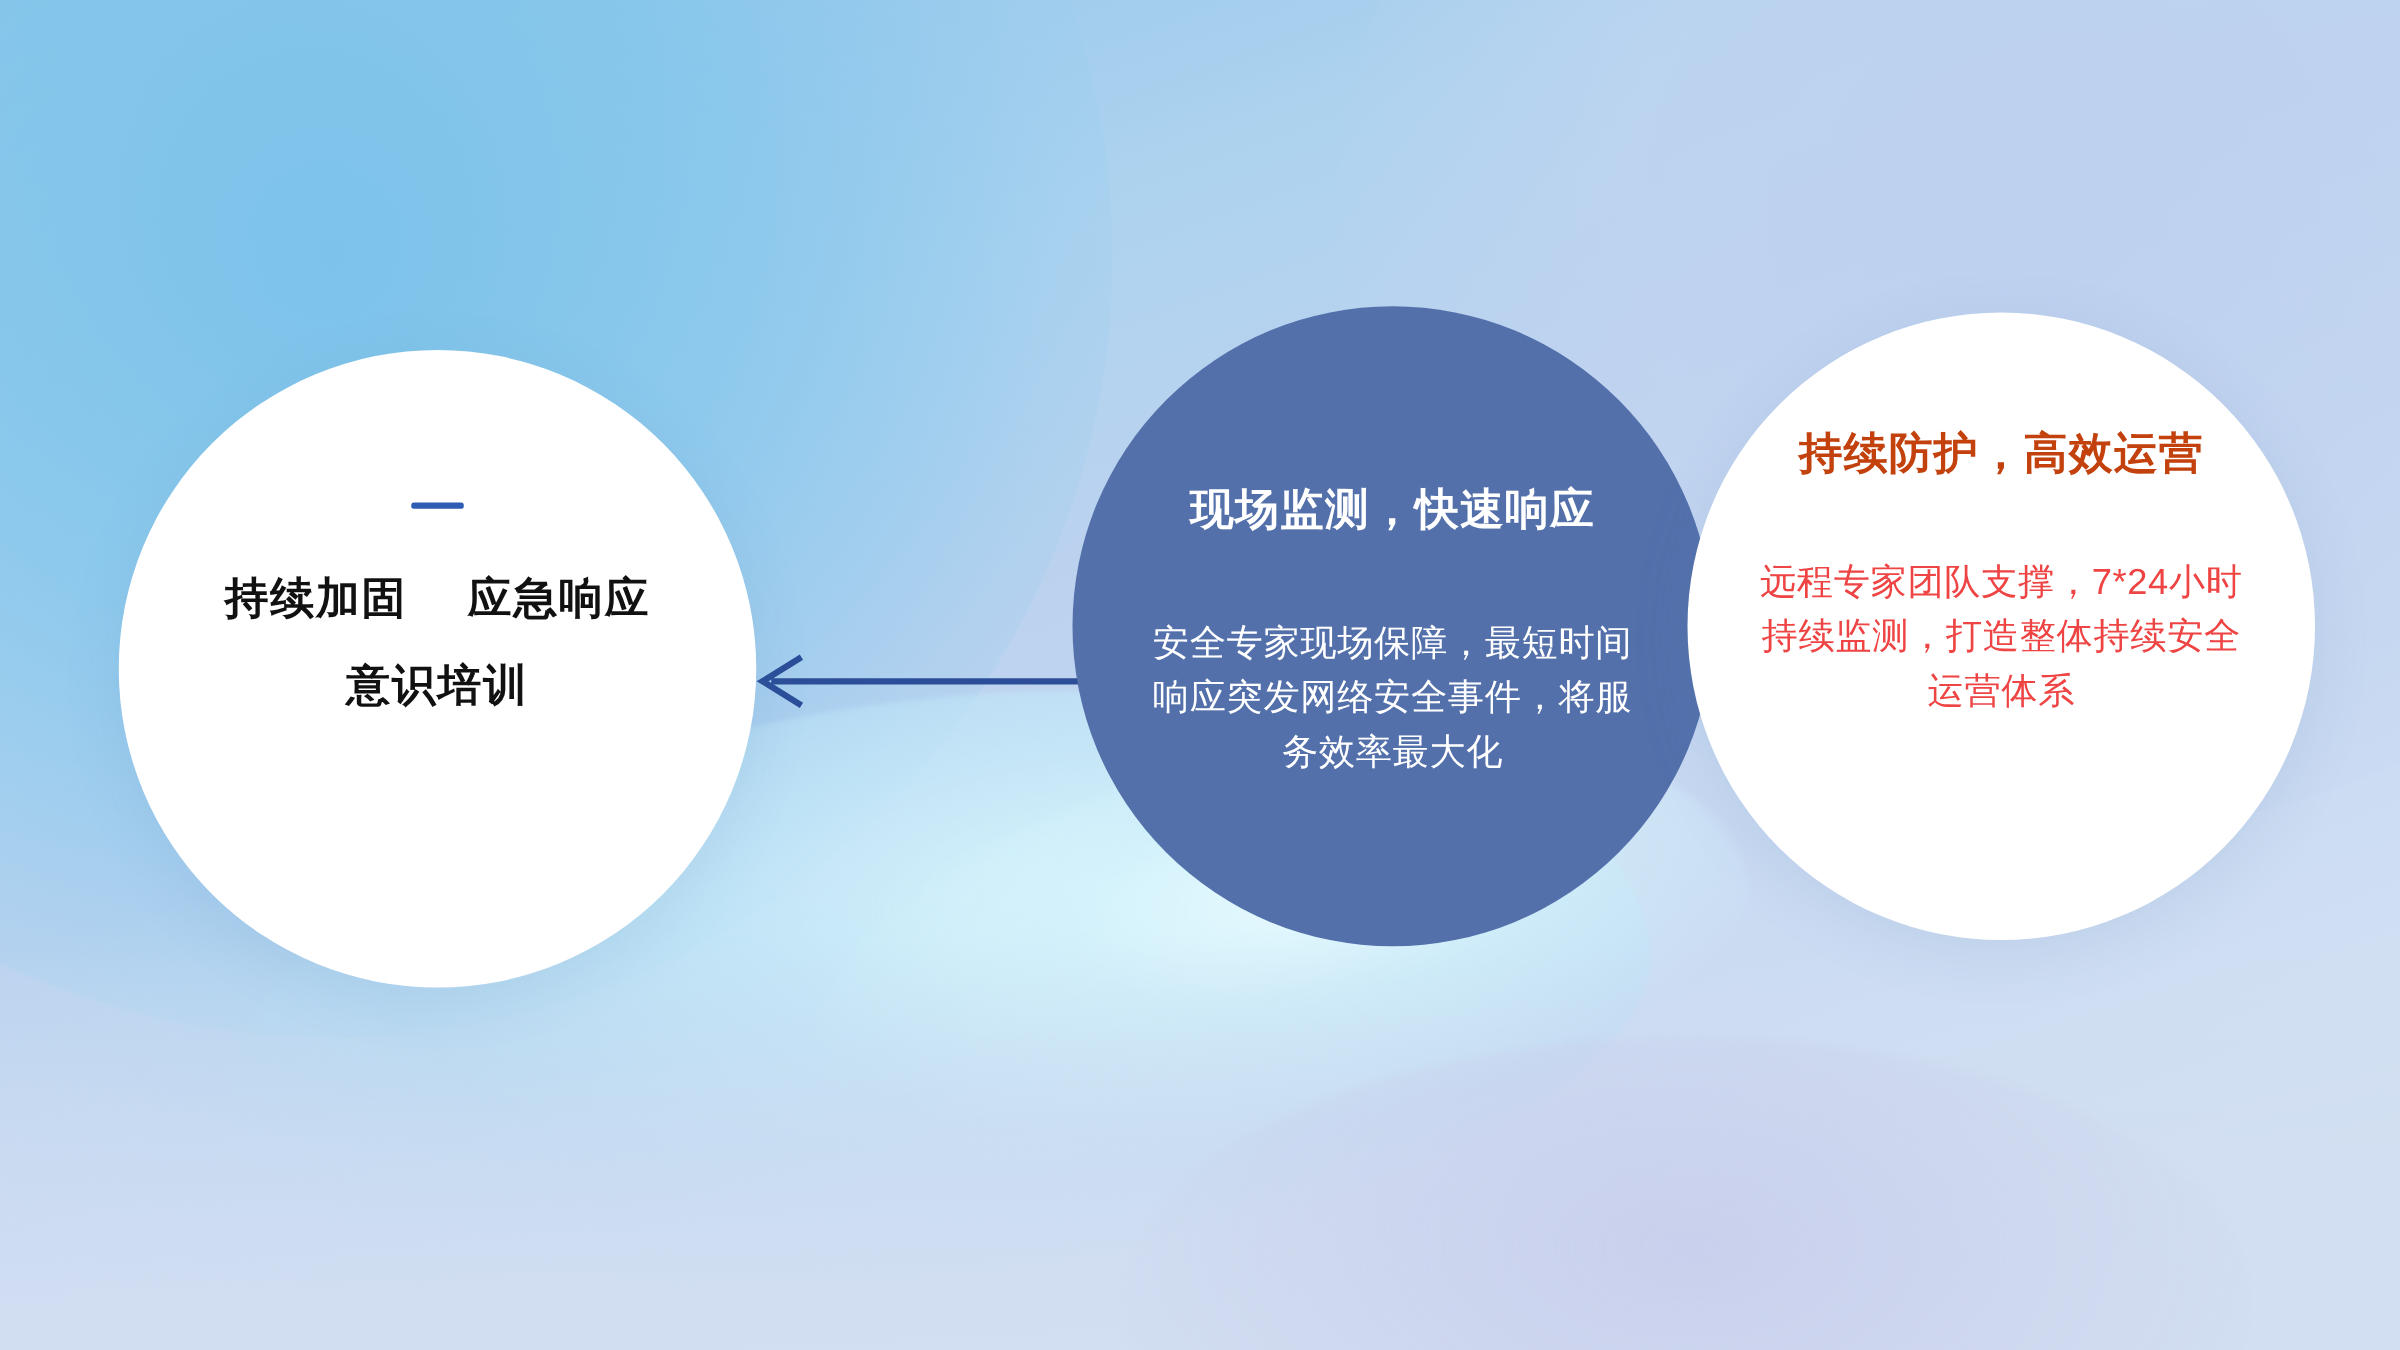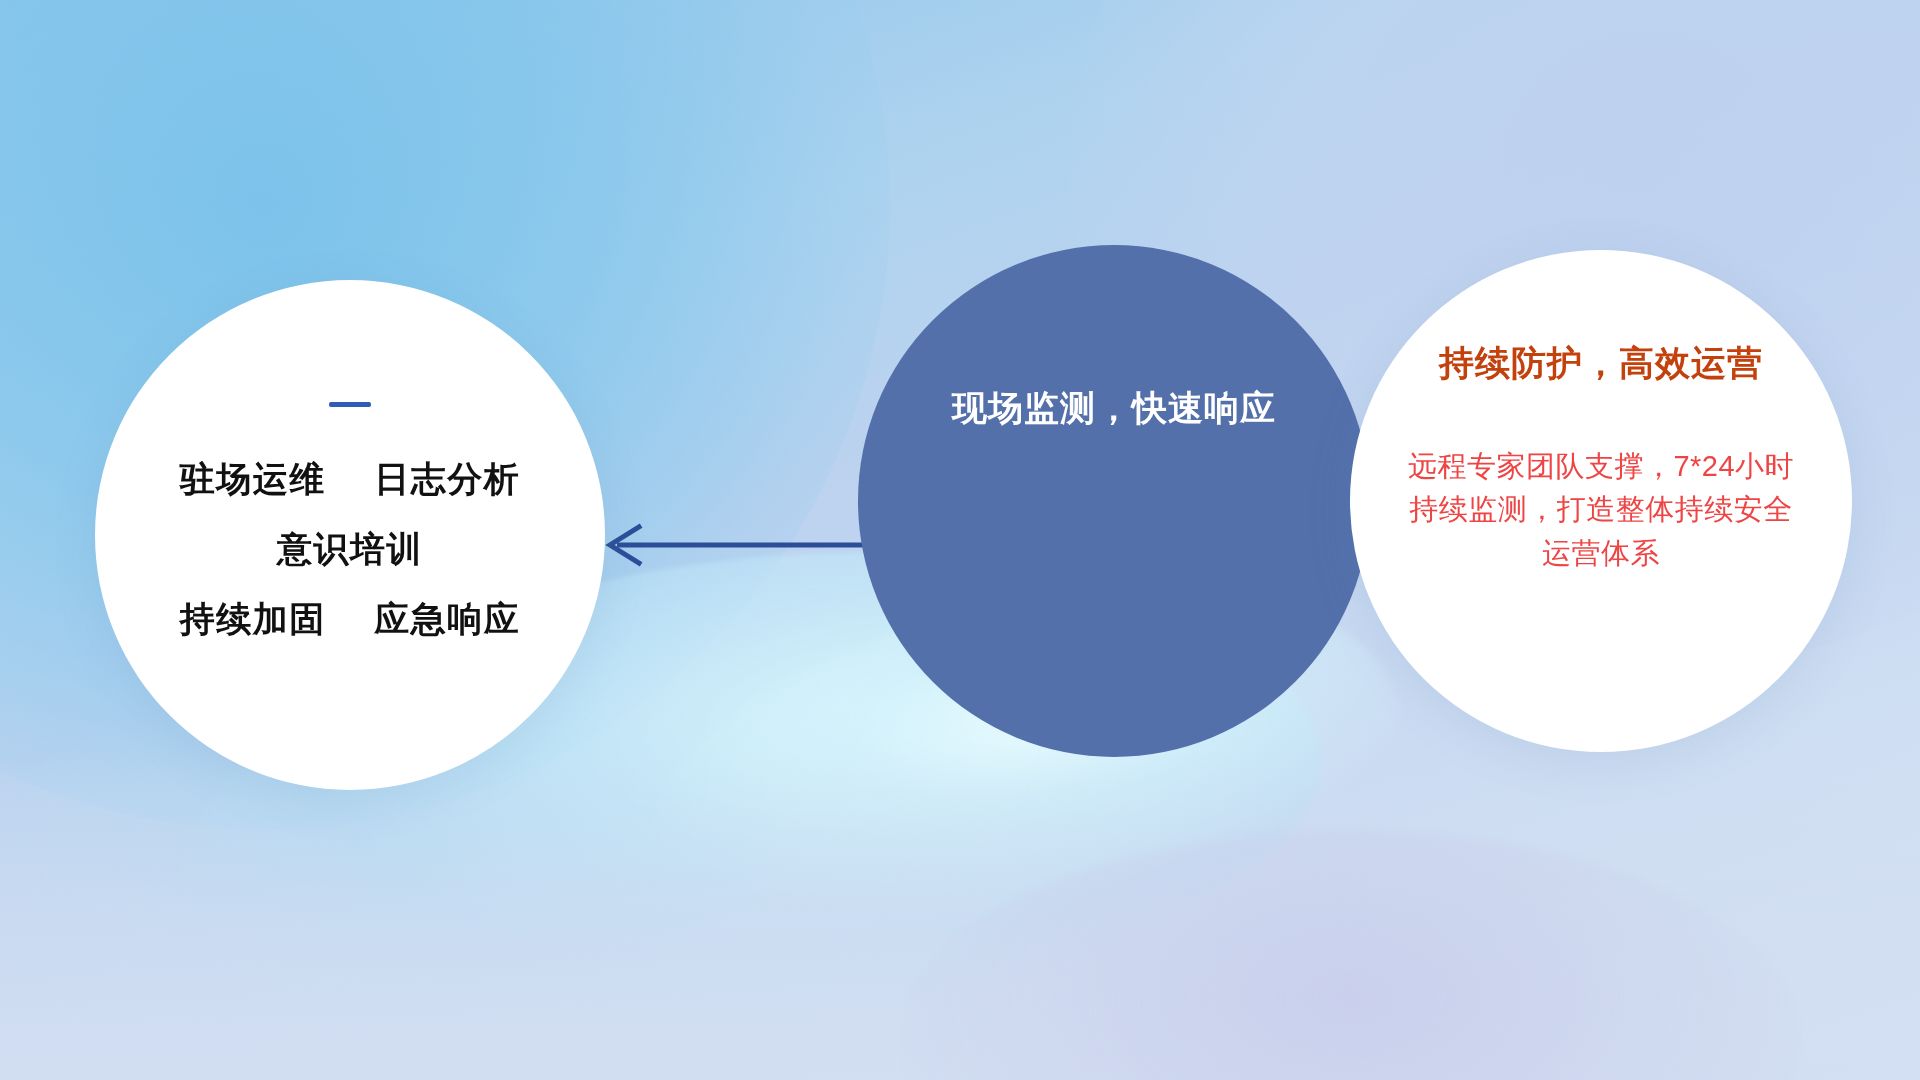--- a/index.html
+++ b/index.html
@@ -219,36 +219,32 @@
 
   <svg class="arrow-svg" viewBox="0 0 290 70">
     <line x1="290" y1="35" x2="22" y2="35" stroke="#2c4e99" stroke-width="5"></line>
     <polyline points="44,17 15,35 44,53" fill="none" stroke="#2c4e99" stroke-width="5" stroke-linecap="square" stroke-linejoin="miter"></polyline>
   </svg>
 
   <div class="circle circle-left">
     <div class="left-inner">
       <div class="accent-dash"></div>
       <span class="kw-line">
-        <span>驻场运维</span>
-        <span class="kw-gap"></span>
-        <span>日志分析</span>
-      </span>
-      <span class="kw-line">意识培训</span>
-      <span class="kw-line">
         <span>持续加固</span>
         <span class="kw-gap"></span>
         <span>应急响应</span>
       </span>
+      <span class="kw-line">意识培训</span>
     </div>
   </div>
 
   <div class="circle circle-mid">
     <div class="card-inner mid-inner">
       <div class="card-title mid-title">现场监测，快速响应</div>
+      <div class="card-body mid-body">安全专家现场保障，最短时间响应突发网络安全事件，将服务效率最大化</div>
     </div>
   </div>
 
   <div class="circle circle-right">
     <div class="card-inner right-inner">
       <div class="card-title right-title">持续防护，高效运营</div>
       <div class="card-body right-body">远程专家团队支撑，7*24小时持续监测，打造整体持续安全运营体系</div>
     </div>
   </div>
 

